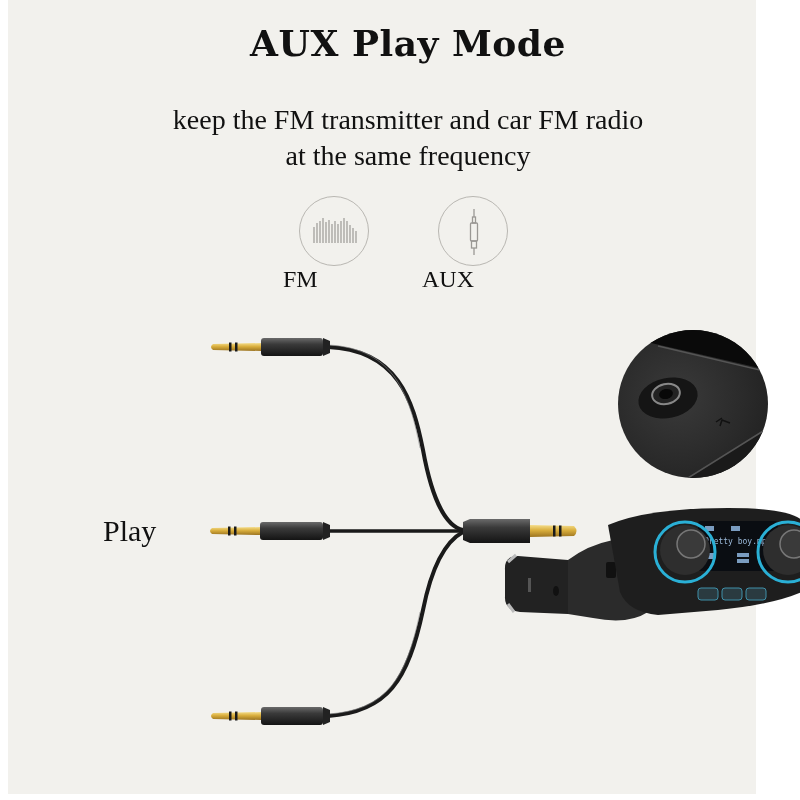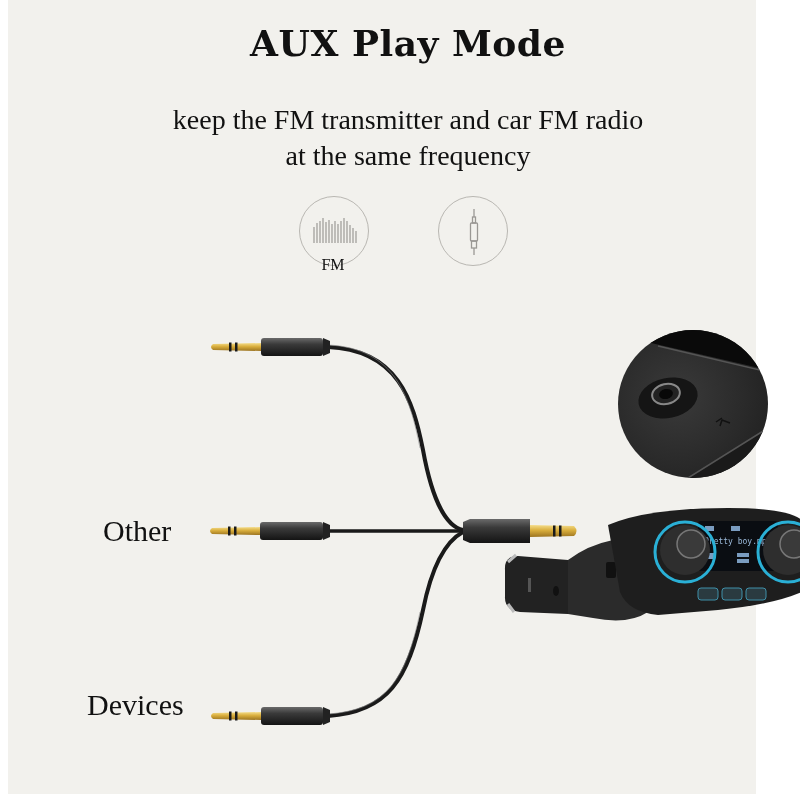--- a/index.html
+++ b/index.html
@@ -27,22 +27,22 @@
       font-size: 28px; line-height: 36px;
       font-family: "Liberation Serif", "DejaVu Serif", serif;
     }
     .mode-icon {
       position: absolute; width: 70px; height: 70px;
       border: 1.5px solid #b9b7b2; border-radius: 50%;
       box-sizing: border-box;
     }
     .mode-icon svg { position: absolute; left: 0; top: 0; }
     .mode-label {
-      position: absolute; width: 100px; text-align: center;
-      font-size: 16px; top: 256px;
+      position: absolute; width: 100px; 
+      font-size: 24px; top: 266px;
       font-family: "Liberation Serif", "DejaVu Serif", serif;
     }
     .port-label {
       position: absolute; font-size: 30px; line-height: 36px;
       font-family: "Liberation Serif", "DejaVu Serif", serif;
     }
     svg.cables { position: absolute; left: 0; top: 0; }
     .inset {
       position: absolute; left: 610px; top: 330px;
       width: 150px; height: 148px; border-radius: 50%;
@@ -89,24 +89,24 @@
     <svg width="70" height="70" viewBox="0 0 70 70">
       <g stroke="#9a9894" stroke-width="1.3" fill="none">
         <line x1="35" y1="12" x2="35" y2="20"></line>
         <rect x="33.5" y="20" width="3" height="6"></rect>
         <rect x="31.5" y="26" width="7" height="18" rx="1"></rect>
         <rect x="32.5" y="44" width="5" height="7"></rect>
         <line x1="35" y1="51" x2="35" y2="58"></line>
       </g>
     </svg>
   </div>
-
-  <div class="port-label" style="left:95px; top:513px;">Other</div>
+  <div class="mode-label" style="left:414px;">AUX</div>
+
+  <div class="port-label" style="left:95px; top:513px;">Play</div>
   <div class="port-label" style="left:79px; top:687px;">
-    <div>Devices</div>
   </div>
 
   <svg class="cables" width="800" height="800" viewBox="0 0 800 800">
     <defs>
       <linearGradient id="gold" x1="0" y1="0" x2="0" y2="1">
         <stop offset="0" stop-color="#f5dd8a"></stop>
         <stop offset="0.45" stop-color="#d8ad3c"></stop>
         <stop offset="1" stop-color="#9c7420"></stop>
       </linearGradient>
       <linearGradient id="sleeve" x1="0" y1="0" x2="0" y2="1">

